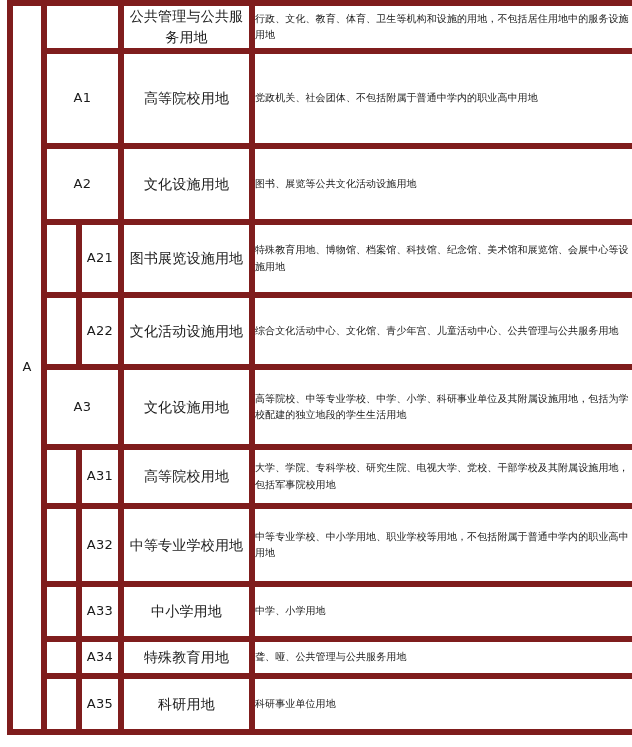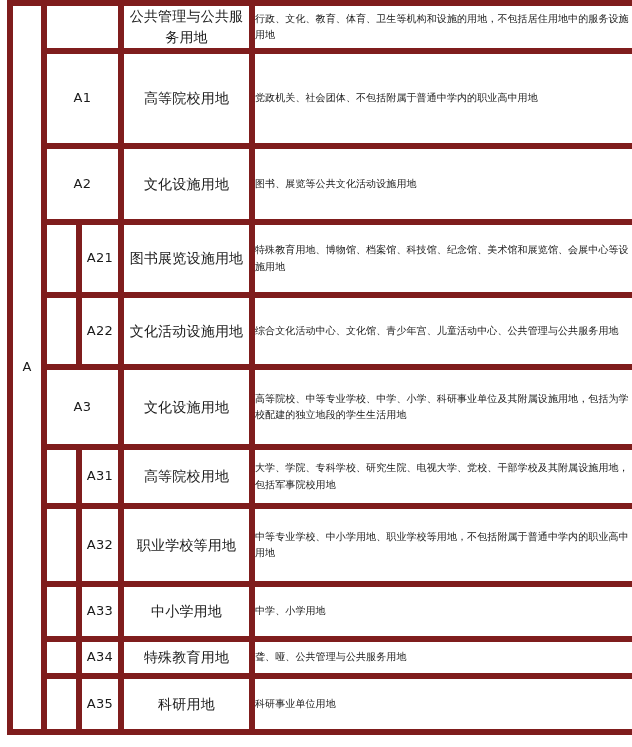--- a/index.html
+++ b/index.html
@@ -142,21 +142,21 @@
       <tr class="r-a31">
         <td class="cell-code cell-empty"></td>
         <td class="cell-code">A31</td>
         <td class="cell-name">高等院校用地</td>
         <td class="cell-desc">大学、学院、专科学校、研究生院、电视大学、党校、干部学校及其附属设施用地，包括军事院校用地</td>
       </tr>
 
       <tr class="r-a32">
         <td class="cell-code cell-empty"></td>
         <td class="cell-code">A32</td>
-        <td class="cell-name">职业学校等用地</td>
+        <td class="cell-name">中等专业学校用地</td>
         <td class="cell-desc">中等专业学校、中小学用地、职业学校等用地，不包括附属于普通中学内的职业高中用地</td>
       </tr>
 
       <tr class="r-a33">
         <td class="cell-code cell-empty"></td>
         <td class="cell-code">A33</td>
         <td class="cell-name">中小学用地</td>
         <td class="cell-desc">中学、小学用地</td>
       </tr>
 

